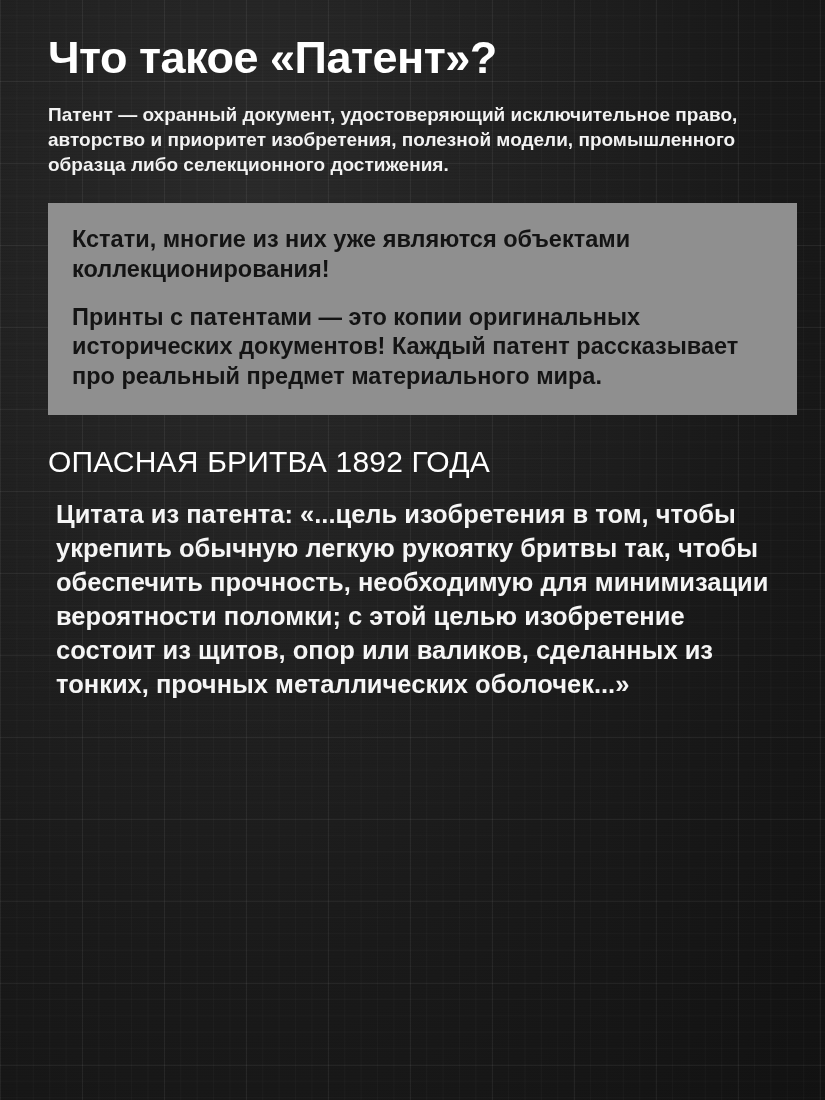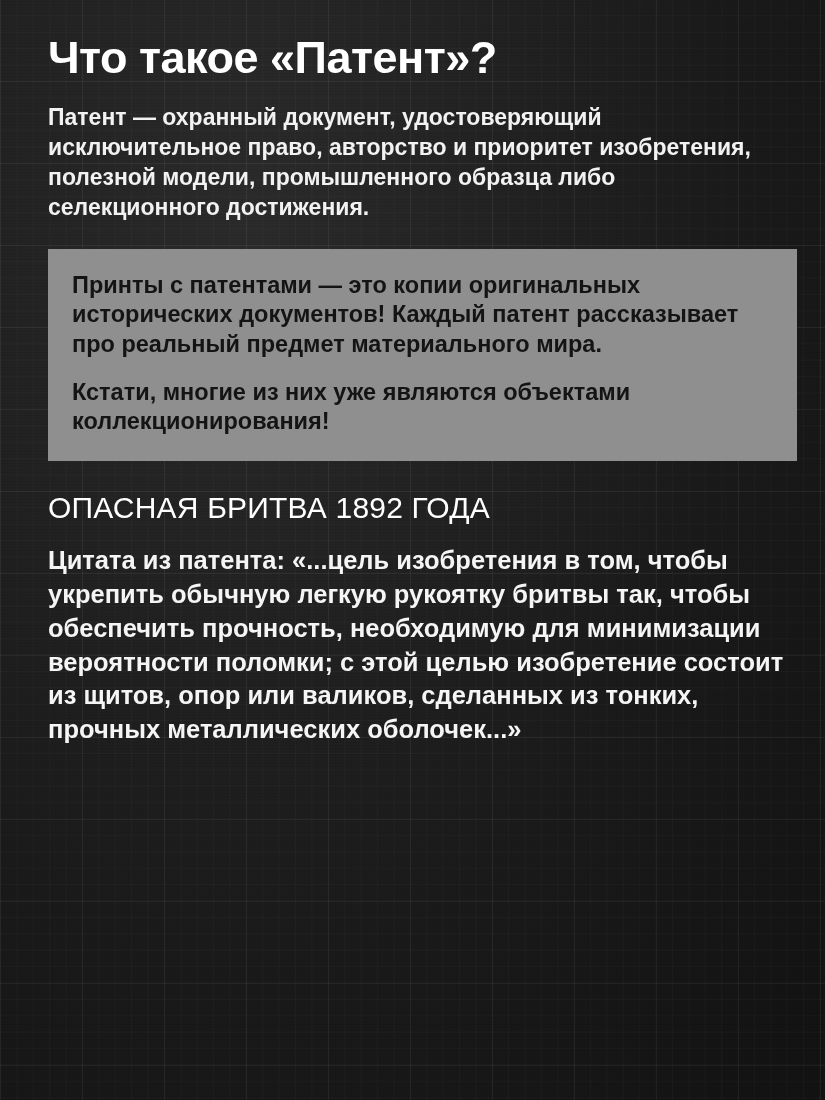--- a/index.html
+++ b/index.html
@@ -56,21 +56,21 @@
     color: #ffffff;
     font-size: 45px;
     line-height: 1.05;
     font-weight: bold;
     letter-spacing: -0.5px;
   }
 
   p.intro {
     margin: 12px 0 26px 0;
     color: #f2f2f2;
-    font-size: 23px;
+    font-size: 19px;
     line-height: 1.30;
     font-weight: bold;
     max-width: 720px;
   }
 
   .callout {
     background: #8f8f8f;
     color: #111111;
     padding: 22px 24px 24px 24px;
     margin: 0 0 30px 0;
@@ -90,41 +90,41 @@
   h2.subtitle {
     margin: 0 0 20px 0;
     color: #ffffff;
     font-size: 30px;
     line-height: 1.1;
     font-weight: normal;
     letter-spacing: 0.2px;
   }
 
   p.quote {
-    margin: 0;
+    margin: 8px;
     color: #f5f5f5;
     font-size: 25.5px;
     line-height: 1.33;
     font-weight: bold;
     max-width: 740px;
   }
 </style>
 </head>
 <body>
 
 <div class="page">
   <div class="content">
 
     <h1 class="title">Что такое «Патент»?</h1>
 
     <p class="intro">Патент — охранный документ, удостоверяющий исключительное право, авторство и приоритет изобретения, полезной модели, промышленного образца либо селекционного достижения.</p>
 
     <div class="callout">
+      <p>Кстати, многие из них уже являются объектами коллекционирования!</p>
       <p>Принты с патентами — это копии оригинальных исторических документов! Каждый патент рассказывает про реальный предмет материального мира.</p>
-      <p>Кстати, многие из них уже являются объектами коллекционирования!</p>
     </div>
 
     <h2 class="subtitle">ОПАСНАЯ БРИТВА 1892 ГОДА</h2>
 
     <p class="quote">Цитата из патента: «...цель  изобретения в том, чтобы укрепить обычную легкую рукоятку бритвы так, чтобы обеспечить прочность, необходимую для минимизации вероятности поломки; с этой целью изобретение состоит из щитов, опор или валиков, сделанных из тонких, прочных металлических оболочек...»</p>
 
   </div>
 </div>
 
 </body></html>

